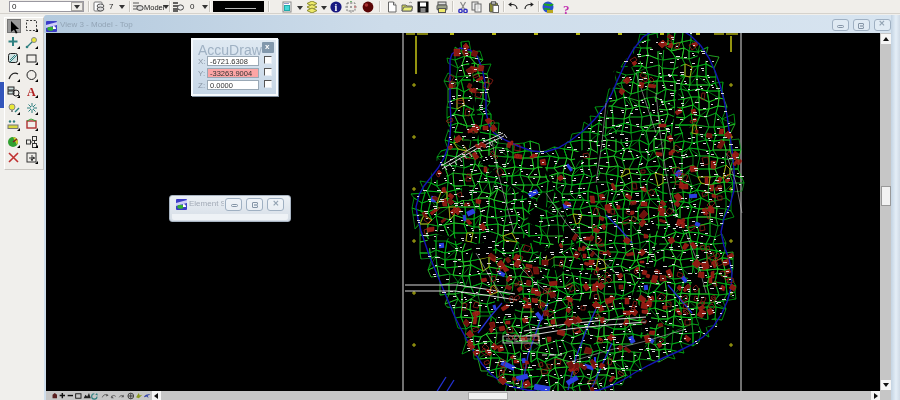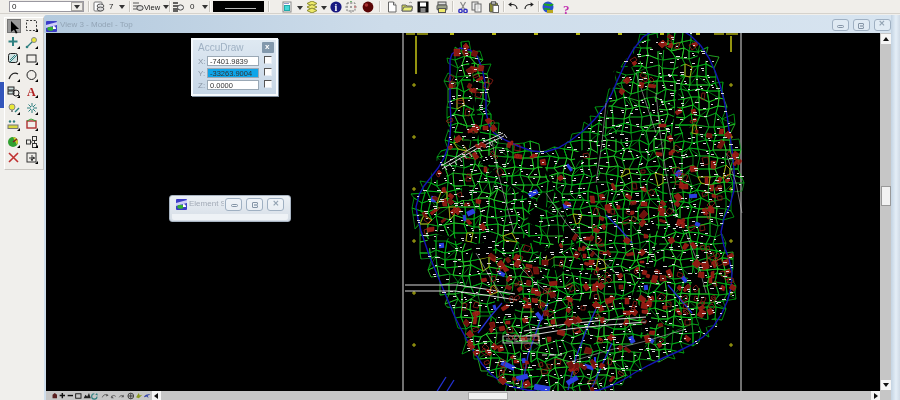--- a/index.html
+++ b/index.html
@@ -22,21 +22,21 @@
   </div>
 <span style="position:absolute;left:109px;top:2px;font-size:8px;color:#222">7</span>
 <div style="position:absolute;left:119px;top:5px;width:0;height:0;border-left:3px solid transparent;border-right:3px solid transparent;border-top:4px solid #333"></div>
 <div style="position:absolute;left:129px;top:1px;width:2px;height:11px;border-left:1px solid #c9c6c0;border-right:1px solid #fbfaf8;"></div>
 <div style="position:absolute;left:132px;top:1px;width:12px;height:12px;">
     <svg width="12" height="12" viewBox="0 0 12 12">
       <path d="M1 2h6M1 5h6M1 8h4" stroke="#555" stroke-width="1" fill="none"></path>
       <ellipse cx="8" cy="7" rx="3.2" ry="2.4" fill="#ddd" stroke="#444"></ellipse>
     </svg>
   </div>
-<span style="position:absolute;left:144px;top:2.5px;font-size:7.5px;color:#222">View</span>
+<span style="position:absolute;left:144px;top:2.5px;font-size:7.5px;color:#222">Model</span>
 <div style="position:absolute;left:163px;top:5px;width:0;height:0;border-left:3px solid transparent;border-right:3px solid transparent;border-top:4px solid #333"></div>
 <div style="position:absolute;left:169px;top:1px;width:2px;height:11px;border-left:1px solid #c9c6c0;border-right:1px solid #fbfaf8;"></div>
 <div style="position:absolute;left:172px;top:1px;width:12px;height:12px;">
     <svg width="12" height="12" viewBox="0 0 12 12">
       <path d="M1 2h5M1 5h5M1 8h5M1 10h5" stroke="#333" stroke-width="1.4" fill="none"></path>
       <ellipse cx="8.5" cy="6.5" rx="3" ry="2.6" fill="#eee" stroke="#444"></ellipse>
     </svg>
   </div>
 <span style="position:absolute;left:190px;top:2px;font-size:8px;color:#222">0</span>
 <div style="position:absolute;left:202px;top:5px;width:0;height:0;border-left:3px solid transparent;border-right:3px solid transparent;border-top:4px solid #333"></div>
@@ -439,29 +439,29 @@
     </svg>
   </div>
 <div style="position:absolute;left:152px;top:391px;width:9px;height:9px;background:#f6f6f6;">
     <div style="position:absolute;left:2px;top:1.5px;width:0;height:0;border-top:3px solid transparent;border-bottom:3px solid transparent;border-right:4px solid #111"></div>
   </div>
 <div style="position:absolute;left:468px;top:392px;width:40px;height:8px;background:#f2f2f2;border:1px solid #aaa;"></div>
 <div style="position:absolute;left:871px;top:391px;width:9px;height:9px;background:#f6f6f6;">
     <div style="position:absolute;left:3px;top:1.5px;width:0;height:0;border-top:3px solid transparent;border-bottom:3px solid transparent;border-left:4px solid #111"></div>
   </div>
 <div style="position:absolute;left:191px;top:38px;width:87px;height:58px;background:linear-gradient(180deg,#dfe9f2,#c6d6e6);border:2px solid #f6fafd;box-shadow:1px 1px 0 #7a8a9a;"></div>
-<span style="position:absolute;left:198px;top:42px;font-size:10px;color:#9fb1c3">AccuDraw</span>
+<span style="position:absolute;left:198px;top:42px;font-size:14px;color:#9fb1c3">AccuDraw</span>
 <div style="position:absolute;left:262px;top:42px;width:12px;height:11px;background:#8298ac;border-radius:1px;">
     <span style="position:absolute;left:3px;top:-0.5px;font-size:8px;color:#fff;font-weight:bold">x</span>
   </div>
 <span style="position:absolute;left:198px;top:57px;font-size:8px;color:#8a96a5">X:</span>
-<div style="position:absolute;left:207px;top:56px;width:52px;height:10px;background:#fff;border:1px solid #9aa8b5;font-size:7.5px;color:#333;line-height:9px;padding-left:2px;font-family:'Liberation Sans';overflow:hidden;">-7401.9839</div>
+<div style="position:absolute;left:207px;top:56px;width:52px;height:10px;background:#fff;border:1px solid #9aa8b5;font-size:7.5px;color:#333;line-height:9px;padding-left:2px;font-family:'Liberation Sans';overflow:hidden;">-6721.6308</div>
 <div style="position:absolute;left:264px;top:56px;width:8px;height:8px;background:#fdfdfd;border-top:1px solid #555;border-left:1px solid #555;border-right:1px solid #e8eef5;border-bottom:1px solid #e8eef5;"></div>
 <span style="position:absolute;left:198px;top:69px;font-size:8px;color:#8a96a5">Y:</span>
-<div style="position:absolute;left:207px;top:68px;width:52px;height:10px;background:#0ea5e9;border:1px solid #9aa8b5;font-size:7.5px;color:#333;line-height:9px;padding-left:2px;font-family:'Liberation Sans';overflow:hidden;">-33263.9004</div>
+<div style="position:absolute;left:207px;top:68px;width:52px;height:10px;background:#fca5a5;border:1px solid #9aa8b5;font-size:7.5px;color:#333;line-height:9px;padding-left:2px;font-family:'Liberation Sans';overflow:hidden;">-33263.9004</div>
 <div style="position:absolute;left:264px;top:68px;width:8px;height:8px;background:#fdfdfd;border-top:1px solid #555;border-left:1px solid #555;border-right:1px solid #e8eef5;border-bottom:1px solid #e8eef5;"></div>
 <span style="position:absolute;left:198px;top:81px;font-size:8px;color:#8a96a5">Z:</span>
 <div style="position:absolute;left:207px;top:80px;width:52px;height:10px;background:#fff;border:1px solid #9aa8b5;font-size:7.5px;color:#333;line-height:9px;padding-left:2px;font-family:'Liberation Sans';overflow:hidden;">0.0000</div>
 <div style="position:absolute;left:264px;top:80px;width:8px;height:8px;background:#fdfdfd;border-top:1px solid #555;border-left:1px solid #555;border-right:1px solid #e8eef5;border-bottom:1px solid #e8eef5;"></div>
 <div style="position:absolute;left:169px;top:195px;width:122px;height:27px;background:linear-gradient(180deg,#ebf0f5,#d5dde6);border:1px solid #a8b4c2;border-radius:3px;box-shadow:1px 2px 2px rgba(0,0,0,0.4);"></div>
 <div style="position:absolute;left:176px;top:199px;width:11px;height:11px;">
     <svg width="11" height="11" viewBox="0 0 11 11">
       <rect width="11" height="11" rx="1" fill="#3c3cc8"></rect>
       <path d="M0 4 11 1v3L0 7Z" fill="#e8e8ff" opacity="0.85"></path>
       <ellipse cx="4.5" cy="7.8" rx="3.2" ry="2" fill="#35b035"></ellipse>

